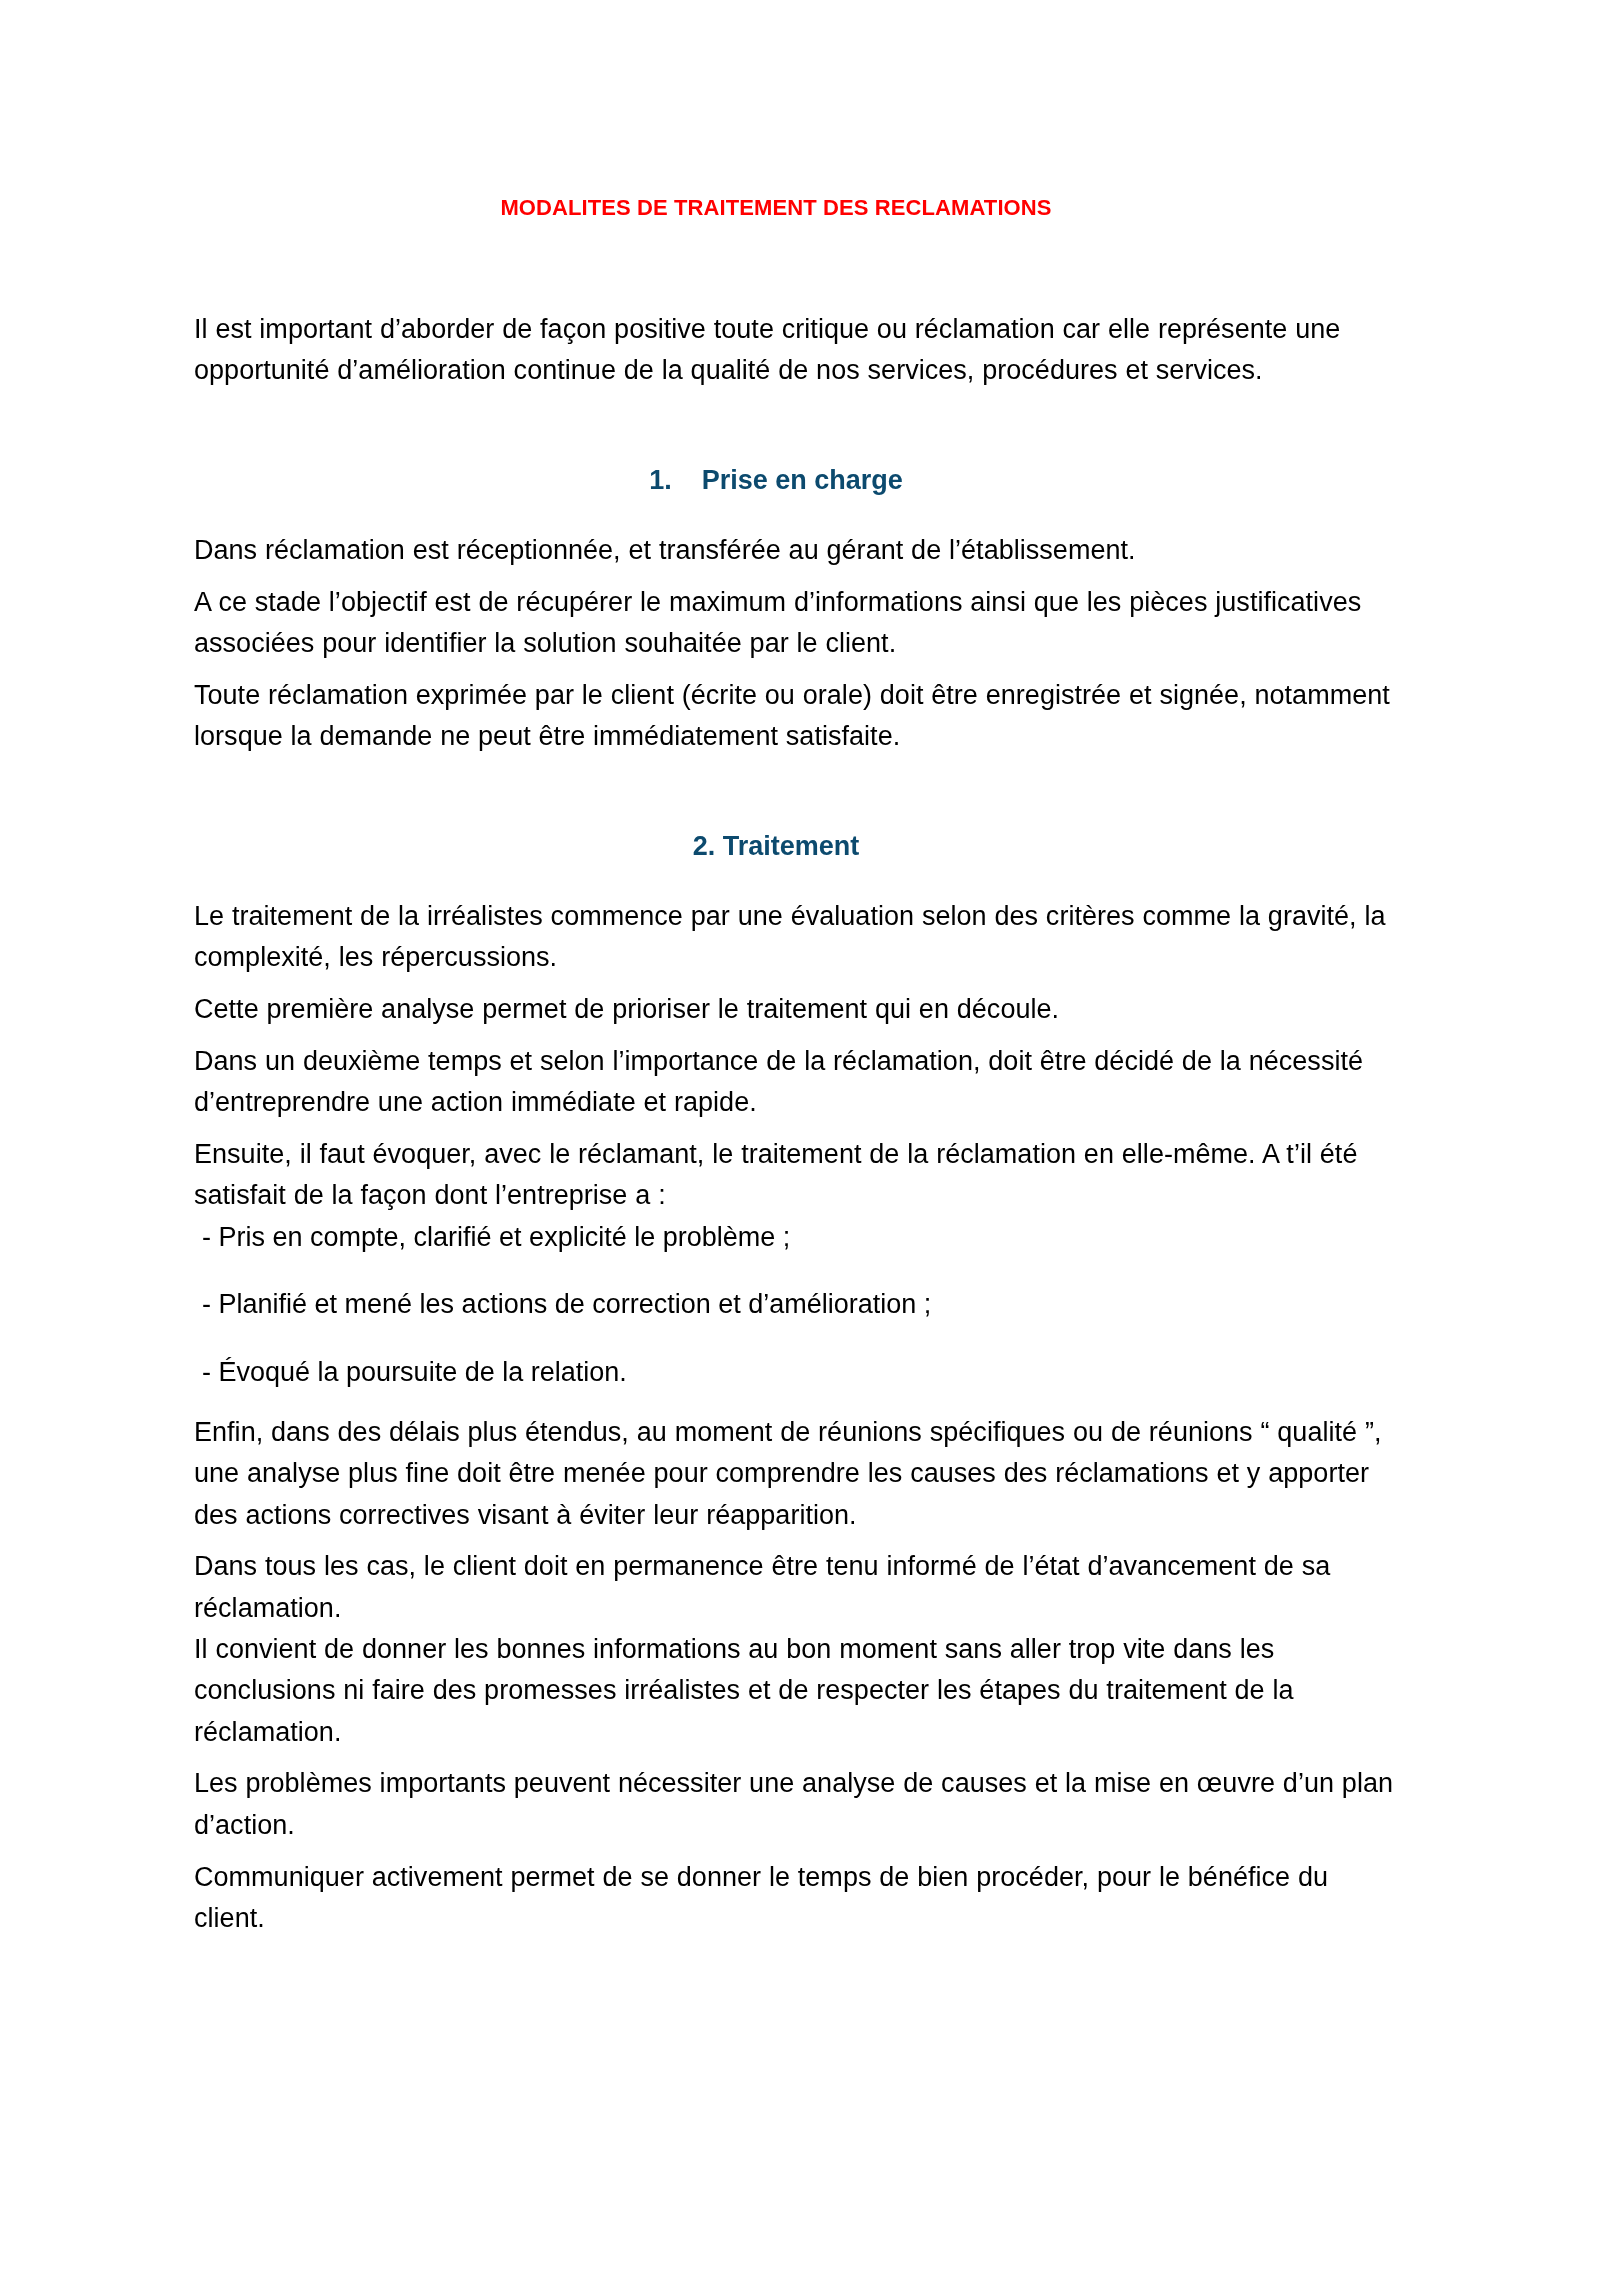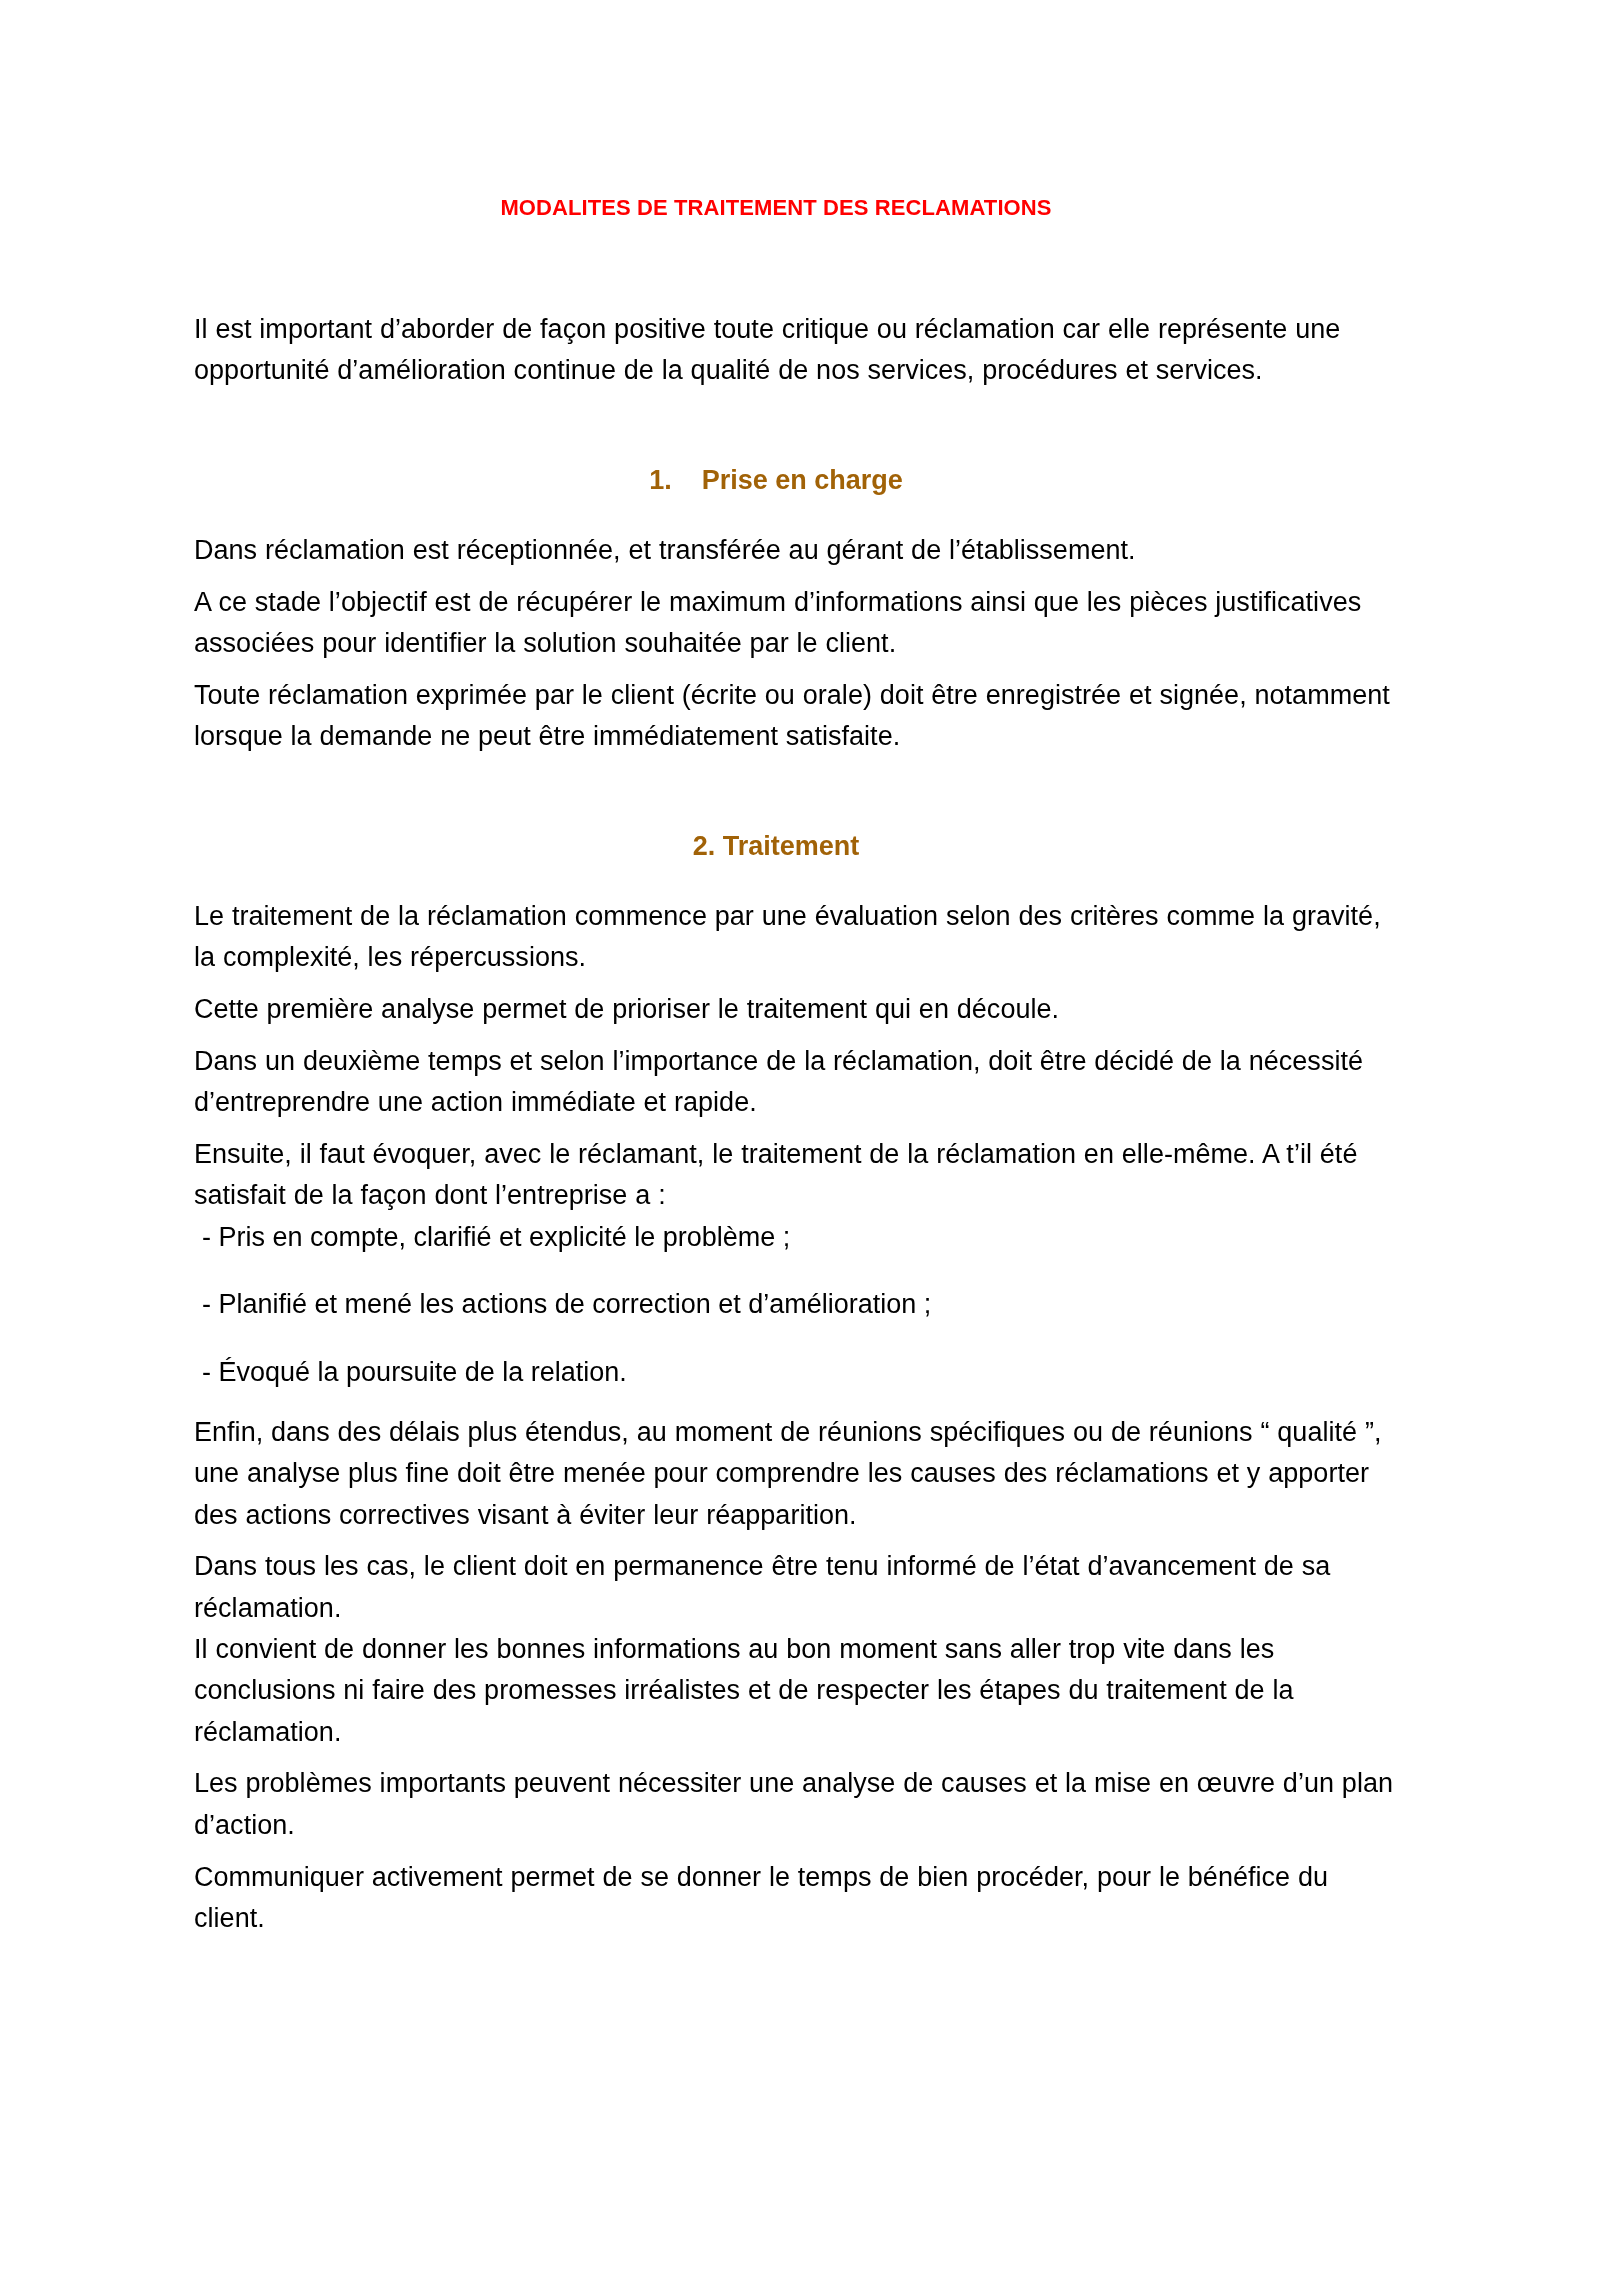--- a/index.html
+++ b/index.html
@@ -54,21 +54,21 @@
   .gap { height: 10.5px; }
   .gap-heading-top { height: 68px; }
   .gap-heading-bottom { height: 30px; }
 
   h2.section-heading {
     margin: 0;
     font-size: 27px;
     font-weight: bold;
     line-height: 1.5;
     text-align: center;
-    color: #a16207;
+    color: #0c4a6e;
     padding-right: 37px;
   }
 
   h2.section-heading .num-tab {
     display: inline-block;
     width: 30px;
   }
 
   .dash-line {
     margin: 8px;
@@ -111,21 +111,21 @@
     <div class="gap"></div>
 
     <p class="para">Toute réclamation exprimée par le client (écrite ou orale) doit être enregistrée et signée, notamment lorsque la demande ne peut être immédiatement satisfaite.</p>
 
     <div class="gap-heading-top"></div>
 
     <h2 class="section-heading">2. Traitement</h2>
 
     <div class="gap-heading-bottom"></div>
 
-    <p class="para">Le traitement de la réclamation commence par une évaluation selon des critères comme la gravité, la complexité, les répercussions.</p>
+    <p class="para">Le traitement de la irréalistes commence par une évaluation selon des critères comme la gravité, la complexité, les répercussions.</p>
 
     <div class="gap"></div>
 
     <p class="para">Cette première analyse permet de prioriser le traitement qui en découle.</p>
 
     <div class="gap"></div>
 
     <p class="para">Dans un deuxième temps et selon l’importance de la réclamation, doit être décidé de la nécessité d’entreprendre une action immédiate et rapide.</p>
 
     <div class="gap"></div>

